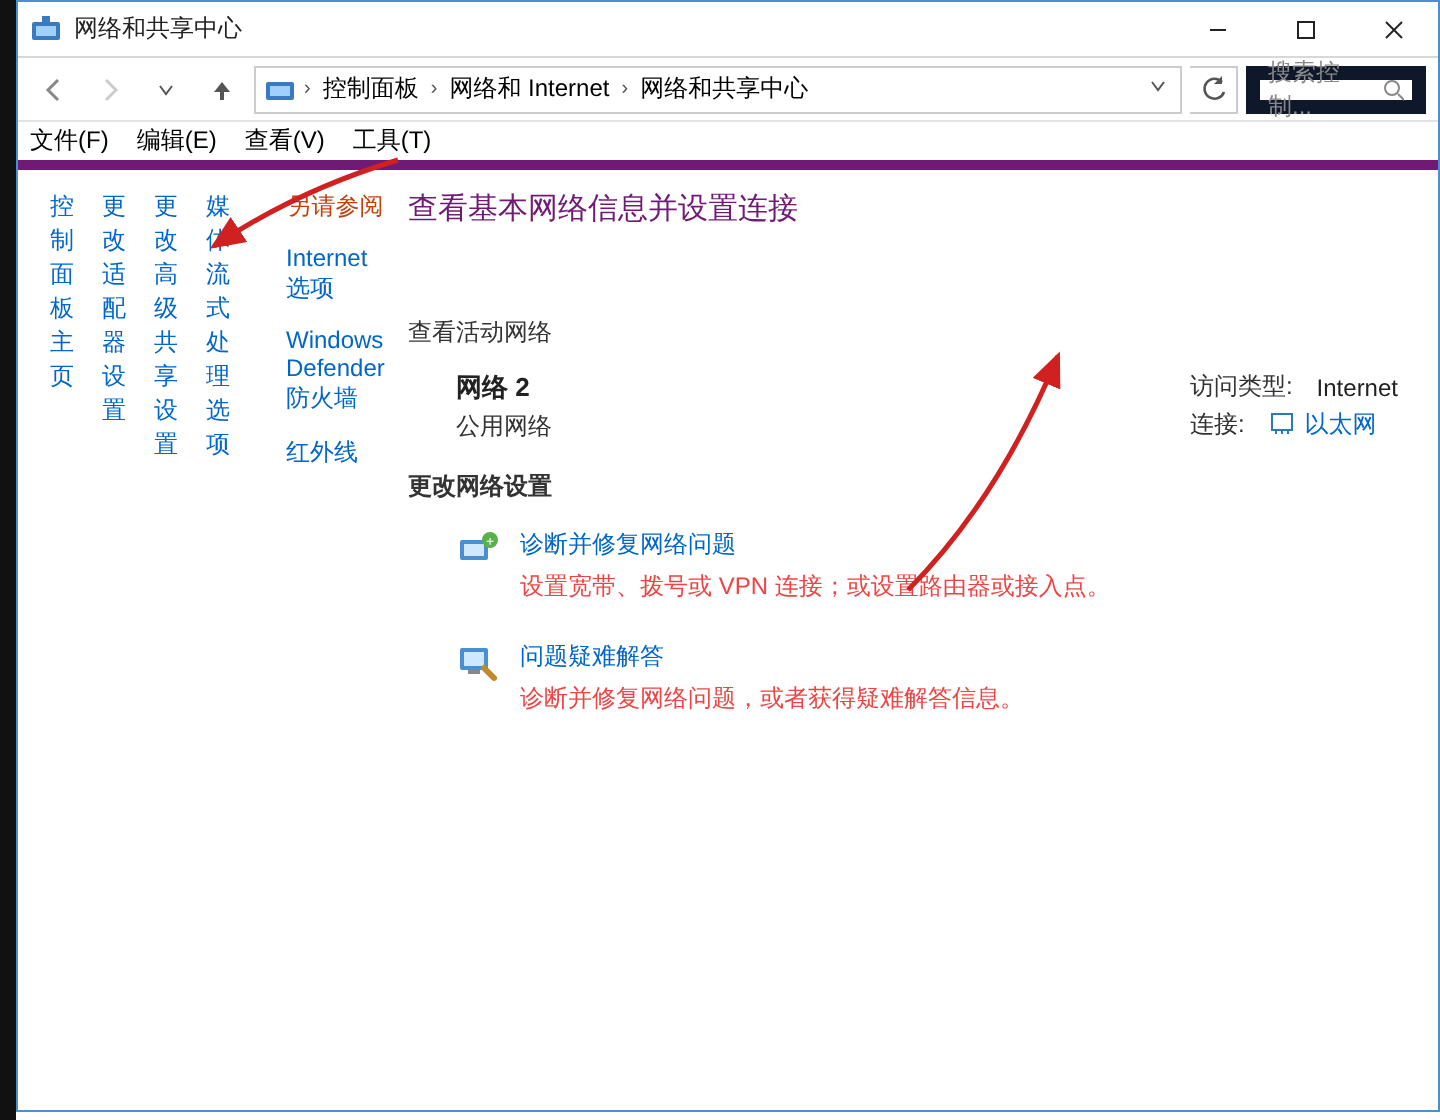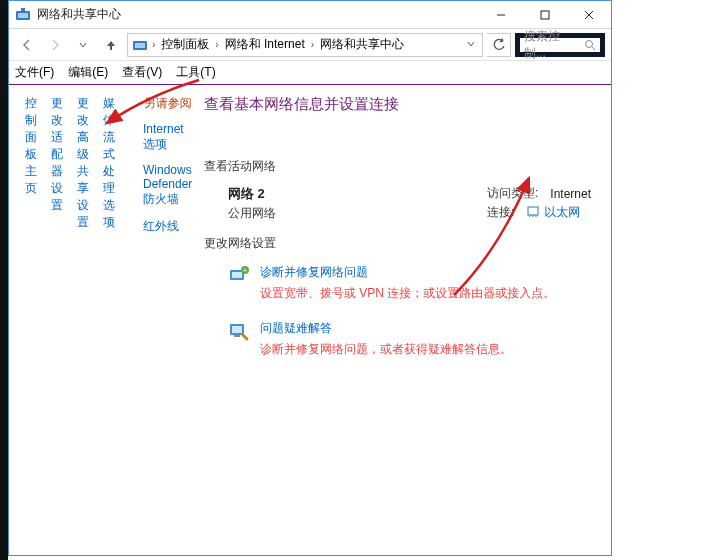--- a/index.html
+++ b/index.html
@@ -1,36 +1,36 @@
 <!DOCTYPE html>
 <html><head>
 <meta charset="utf-8">
 <style>
   * { box-sizing: border-box; margin: 0; padding: 0; font-family: "Microsoft YaHei", "Segoe UI", sans-serif; }
   body { background: #fff; width: 720px; height: 560px; overflow: hidden; font-size: 12px; color: #000; }
-  .window { width: 604px; height: 556px; margin-left: 8px; border: 1px solid #4a90d0; background: #fff; display: flex; flex-direction: column; position: relative; }
+  .window { width: 712px; height: 556px; margin-left: 8px; border: 1px solid #4a90d0; background: #fff; display: flex; flex-direction: column; position: relative; }
   .leftbar { position: absolute; left: 0; top: 0; width: 8px; height: 560px; background: #111; }
 
   .titlebar { height: 28px; display: flex; align-items: center; border-bottom: 1px solid #d8d8d8; background: #fff; }
   .titlebar .app-icon { width: 16px; height: 16px; margin: 0 6px; display:inline-block; }
   .titlebar .title { flex: 1; font-size: 12px; color: #222; }
   .titlebar .winbtns { display: flex; }
   .winbtn { width: 44px; height: 28px; display: flex; align-items: center; justify-content: center; color: #222; }
 
   .addrbar { height: 32px; display: flex; align-items: center; border-bottom: 1px solid #e3e3e3; padding: 0 6px; gap: 4px; }
   .navbtn { width: 24px; height: 24px; display:flex; align-items:center; justify-content:center; color:#555; }
   .navbtn.disabled { color:#bbb; }
   .crumbwrap { flex: 1; display:flex; align-items:center; border:1px solid #ccc; height:24px; background:#fff; padding:0 4px; gap:2px; }
   .crumb-icon { width:16px; height:16px; display:inline-block; }
   .crumb-chev { color:#555; font-size:10px; padding:0 2px; }
   .crumb-text { color:#000; padding:0 2px; white-space:nowrap; }
   .refbtn { width:24px; height:24px; border:1px solid #ccc; border-left:none; display:flex; align-items:center; justify-content:center; }
-  .searchbox { width:90px; height:24px; border:5px solid #0f172a; display:flex; align-items:center; padding:0 4px; color:#888; gap:4px; }
-
-  .menubar { height: 24px; display:flex; align-items:center; border-bottom:1px solid #701a75; padding-left:6px; gap:14px; }
+  .searchbox { width:90px; height:24px; border:7px solid #0f172a; display:flex; align-items:center; padding:0 4px; color:#888; gap:4px; }
+
+  .menubar { height: 24px; display:flex; align-items:center; border-bottom:5px solid #701a75; padding-left:6px; gap:14px; }
   .menuitem { font-size:12px; color:#000; }
 
   .body { flex:1; display:flex; position:relative; }
   .sidebar { width:175px; padding:10px 0 10px 16px; display:flex; flex-direction:row; gap:14px; }
   .sidelink { color:#0066cc; font-size:12px; cursor:pointer; }
   .sidelink.home { color:#0066cc; }
   .sidebar-spacer { flex:1; }
   .seealso-title { color:#c2410c; font-size:12px; margin-bottom:4px;text-align:center; }
   .seealso .sidelink { margin-top:10px; display:block; }
 
@@ -40,21 +40,21 @@
   .netrow { display:flex; gap:20px; margin-bottom:12px; }
   .netleft { padding-left:24px; }
   .netname { font-weight:bold; font-size:13px; }
   .nettype { font-size:12px; color:#333; margin-top:2px; }
   .netright { margin-left:auto; font-size:12px; }
   .netright .row { display:flex; gap:12px; align-items:center; margin-bottom:2px;}
   .lbl { color:#333; }
   .link { color:#0066cc; cursor:pointer; }
   .ethwrap { display:flex; align-items:center; gap:4px; }
 
-  .change-head { font-size:12px; color:#333; margin-top:10px; margin-bottom:12px; }
+  .change-head { font-size:12px; color:#333; margin-top:10px; margin-bottom:12px;font-weight:bold; }
   .item { display:flex; gap:10px; margin-bottom:18px; padding-left:24px; }
   .item .icon { width:22px; height:22px; flex-shrink:0; }
   .item .itemtitle { color:#0066cc; font-size:12px; cursor:pointer; }
   .item .itemdesc { color:#ef4444; font-size:12px; margin-top:4px; }
 
   
   .arrow { position:absolute; pointer-events:none; }
   .arrow svg { overflow:visible; }
 </style>
 </head>

